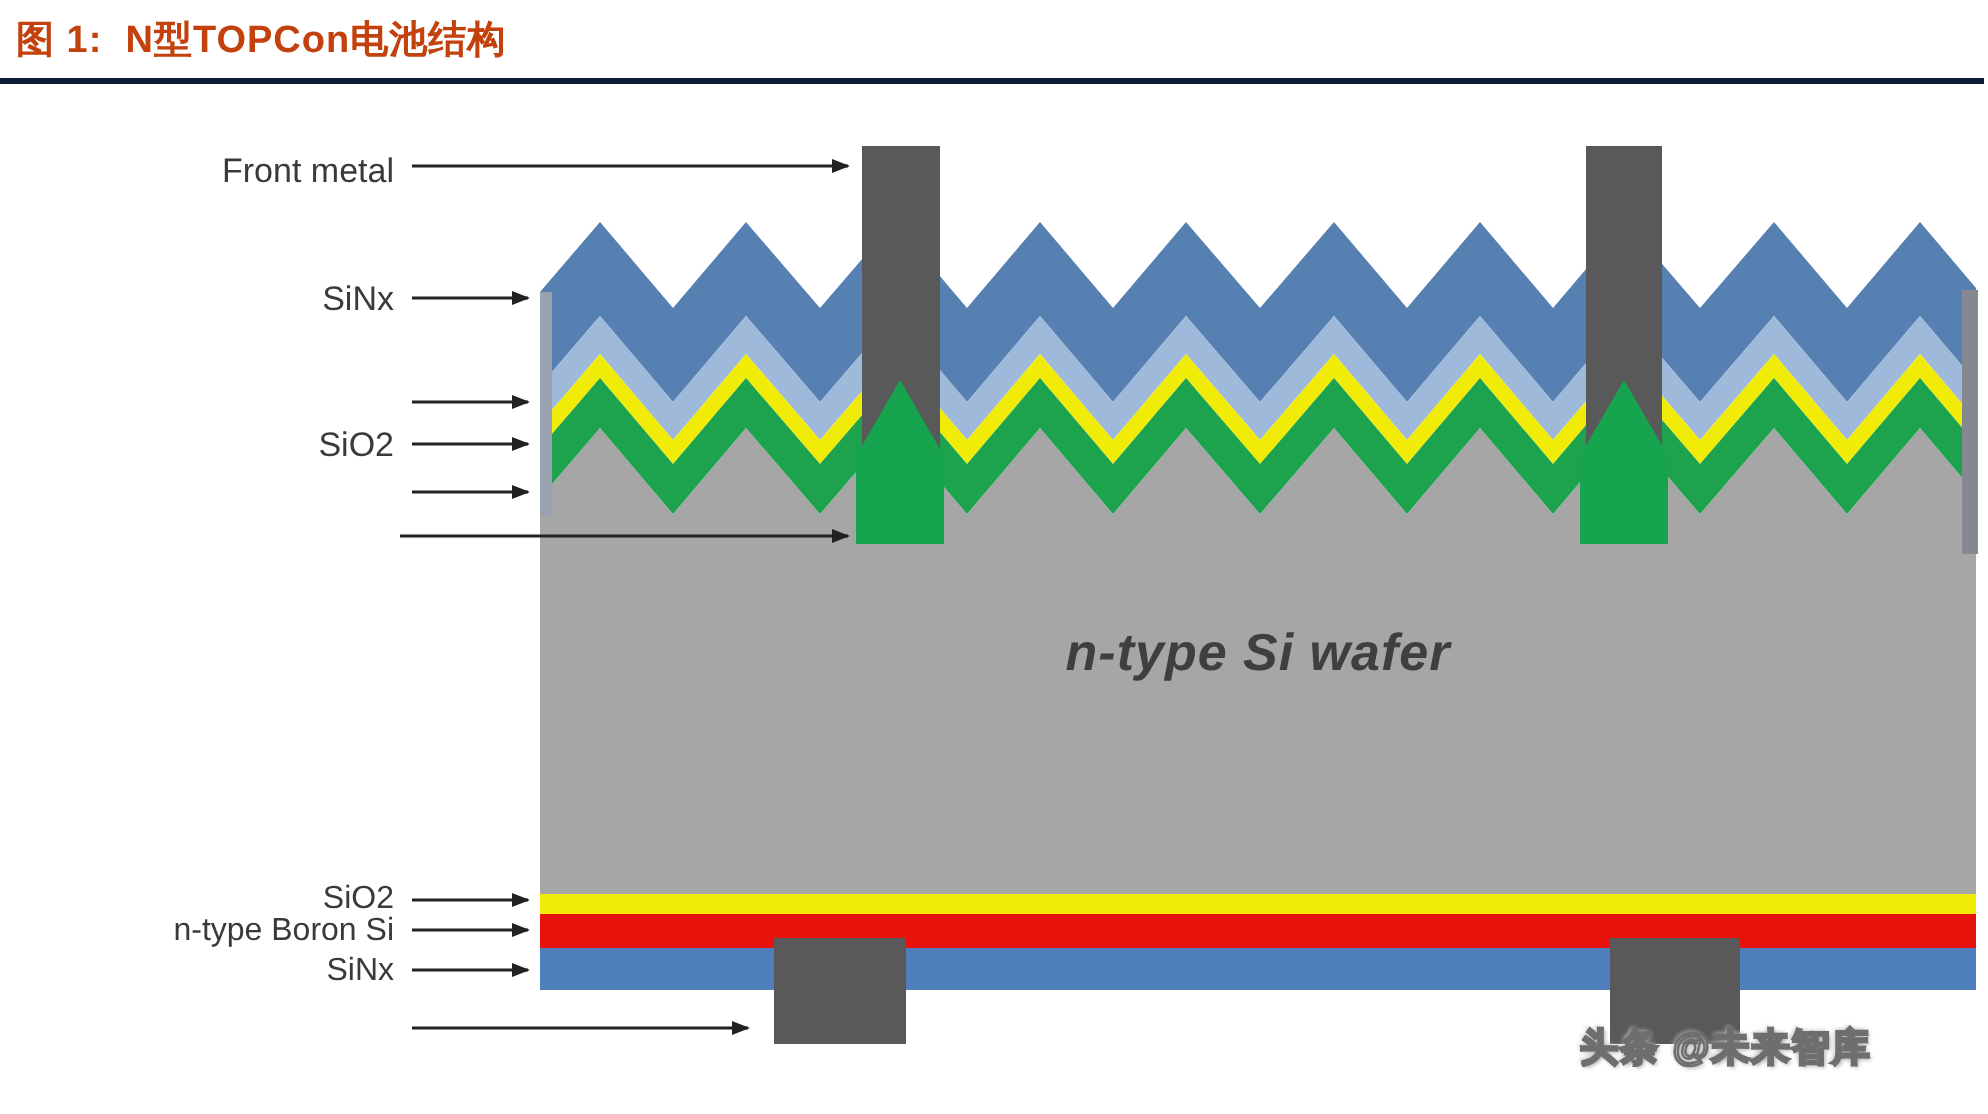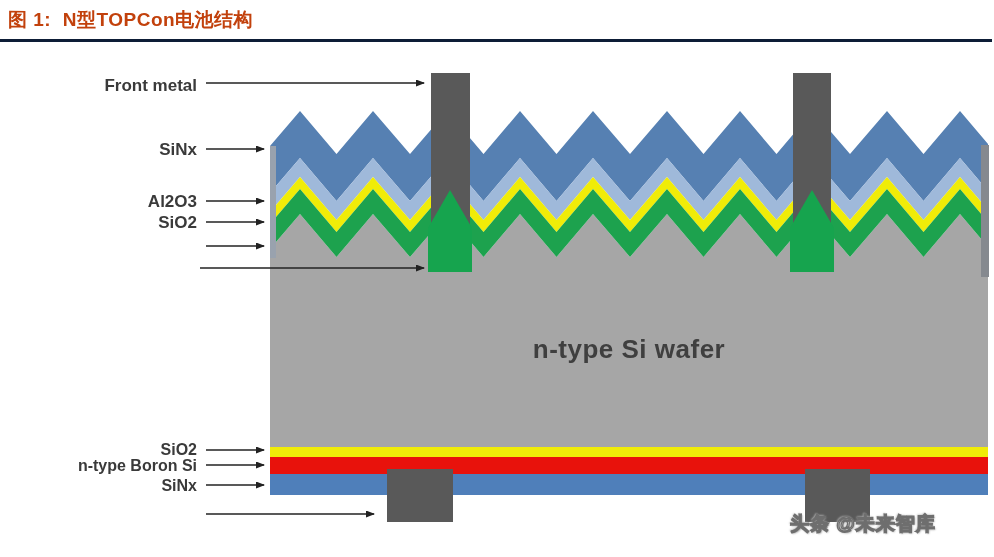--- a/index.html
+++ b/index.html
@@ -11,27 +11,27 @@
     position:absolute;left:8px;top:7px;
     font-size:19px;font-weight:bold;color:#c2410c;letter-spacing:0.5px;
     white-space:pre;
   }
   .title-rule{
     position:absolute;left:0;top:39px;width:992px;height:3px;background:#0d1d36;
   }
   .stage{position:absolute;left:0;top:0;}
   .lbl{
     position:absolute;left:0;width:197px;text-align:right;
-    font-size:17px;font-weight:700;color:#3a3a3a;line-height:1;
+    font-size:17px;font-weight:400;color:#3a3a3a;line-height:1;
     white-space:nowrap;
   }
   .lbl.sm{font-size:16px;}
   .wafer-label{
-    position:absolute;left:520px;top:334px;width:218px;text-align:center;
-    font-size:26px;font-weight:600;color:#3f3f3f;letter-spacing:0.5px;
+    position:absolute;left:520px;top:311px;width:218px;text-align:center;
+    font-size:26px;font-weight:600;color:#3f3f3f;letter-spacing:0.5px;font-style:italic;
   }
   .watermark{
     position:absolute;left:790px;top:511px;width:204px;
     font-size:19px;font-weight:bold;color:#ffffff;letter-spacing:1px;
     -webkit-text-stroke:1.3px #6e6e6e;
     text-shadow:1px 1px 2px #9a9a9a,-1px -1px 2px #bdbdbd;
     white-space:nowrap;
   }
 </style>
 </head>
@@ -82,21 +82,20 @@
       <line x1="200" y1="268" x2="424" y2="268" marker-end="url(#ah)" stroke="#222222"></line>
       <line x1="206" y1="450" x2="264" y2="450" marker-end="url(#ah)" stroke="#222222"></line>
       <line x1="206" y1="465" x2="264" y2="465" marker-end="url(#ah)" stroke="#222222"></line>
       <line x1="206" y1="485" x2="264" y2="485" marker-end="url(#ah)" stroke="#222222"></line>
       <line x1="206" y1="514" x2="374" y2="514" marker-end="url(#ah)" stroke="#222222"></line>
     </g>
   </svg>
 
   <div class="lbl" style="top:77px">Front metal</div>
   <div class="lbl" style="top:141px">SiNx</div>
-  <div class="lbl" style="top:193px">Al2O3</div>
   <div class="lbl" style="top:214px">SiO2</div>
 
   <div class="wafer-label">n-type Si wafer</div>
 
   <div class="lbl sm" style="top:442px">SiO2</div>
   <div class="lbl sm" style="top:458px">n-type Boron Si</div>
   <div class="lbl sm" style="top:478px">SiNx</div>
 
   <div class="watermark">头条 @未来智库</div>
 

